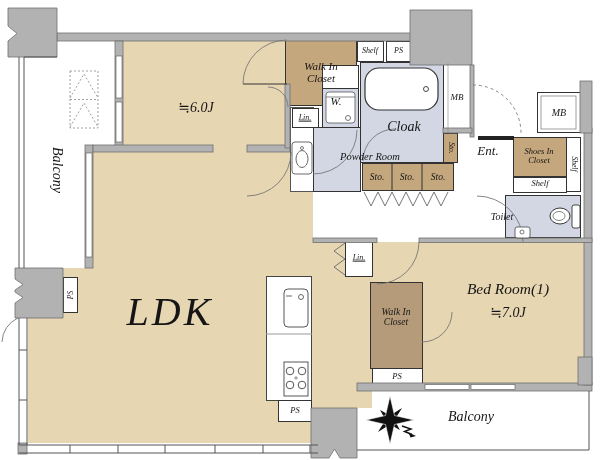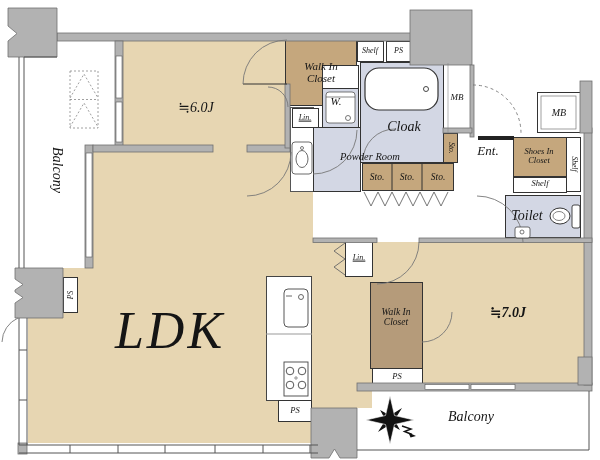--- a/index.html
+++ b/index.html
@@ -157,30 +157,31 @@
       <path d="M416,436 L408.5,432.5 410.5,437.5 Z" fill="#111"></path>
     </g>
     <g stroke="#888" stroke-width="0.8" fill="none" stroke-dasharray="2,2">
       <rect x="70" y="71" width="28" height="57"></rect>
       <path d="M70,99.5 H98"></path>
       <path d="M70,98 L84,74 98,98"></path>
       <path d="M70,127 L84,103 98,127"></path>
     </g>
   </svg>
 
-  <div class="lbl" style="left:170px;top:331px;font-size:52px;letter-spacing:3px;">LDK</div>
+  <div class="lbl" style="left:170px;top:312px;font-size:40px;letter-spacing:3px;">LDK</div>
   <div class="lbl" style="left:196px;top:108px;font-size:14px;">≒6.0J</div>
-  <div class="lbl" style="left:508px;top:313px;font-size:14px;font-weight:bold;">≒7.0J</div>
+  <div class="lbl" style="left:508px;top:289px;font-size:15.5px;">Bed Room(1)</div>
+  <div class="lbl" style="left:508px;top:313px;font-size:14px;">≒7.0J</div>
   <div class="lbl rot90" style="left:57px;top:170px;font-size:14px;">Balcony</div>
   <div class="lbl" style="left:471px;top:417px;font-size:14px;">Balcony</div>
   <div class="lbl wrap" style="left:321px;top:72px;font-size:11px;width:62px;">Walk In Closet</div>
   <div class="lbl wrap" style="left:396px;top:317px;font-size:9.5px;width:50px;">Walk In Closet</div>
   <div class="lbl" style="left:404px;top:127px;font-size:14px;">Cloak</div>
   <div class="lbl wrap" style="left:338px;top:157px;font-size:10.5px;width:65px;margin-left:32px;">Powder Room</div>
-  <div class="lbl" style="left:527px;top:216px;font-size:14px;">Toilet</div>
+  <div class="lbl" style="left:502px;top:216px;font-size:10px;">Toilet</div>
   <div class="lbl" style="left:488px;top:151px;font-size:13px;">Ent.</div>
   <div class="lbl wrap" style="left:539px;top:156px;font-size:8.5px;width:48px;">Shoes In Closet</div>
   <div class="lbl" style="left:370px;top:51px;font-size:8px;">Shelf</div>
   <div class="lbl" style="left:540px;top:184px;font-size:8.5px;">Shelf</div>
   <div class="lbl rot90" style="left:573.5px;top:164px;font-size:7.5px;">Shelf</div>
   <div class="lbl" style="left:398.5px;top:51px;font-size:8px;">PS</div>
   <div class="lbl rotm90" style="left:70.5px;top:295px;font-size:7.5px;">PS</div>
   <div class="lbl" style="left:295px;top:411px;font-size:8.5px;">PS</div>
   <div class="lbl" style="left:397px;top:377px;font-size:8.5px;">PS</div>
   <div class="lbl" style="left:457px;top:98px;font-size:9px;">MB</div>

